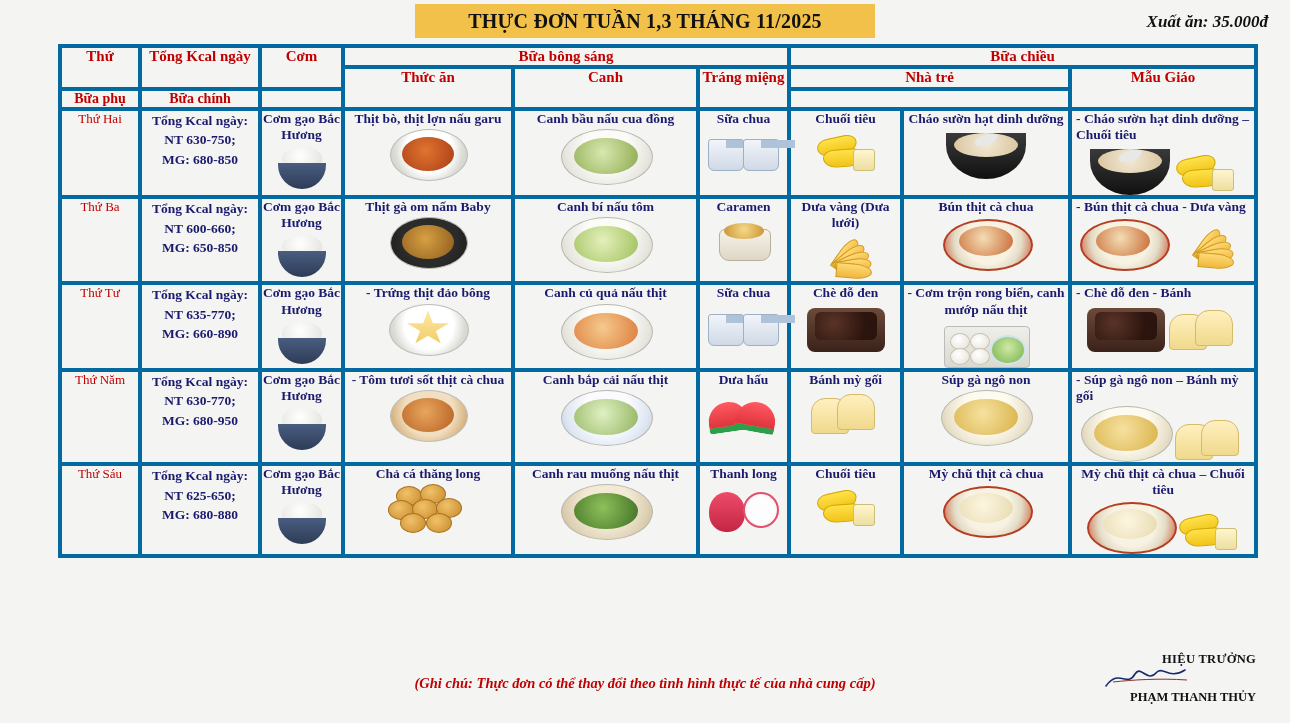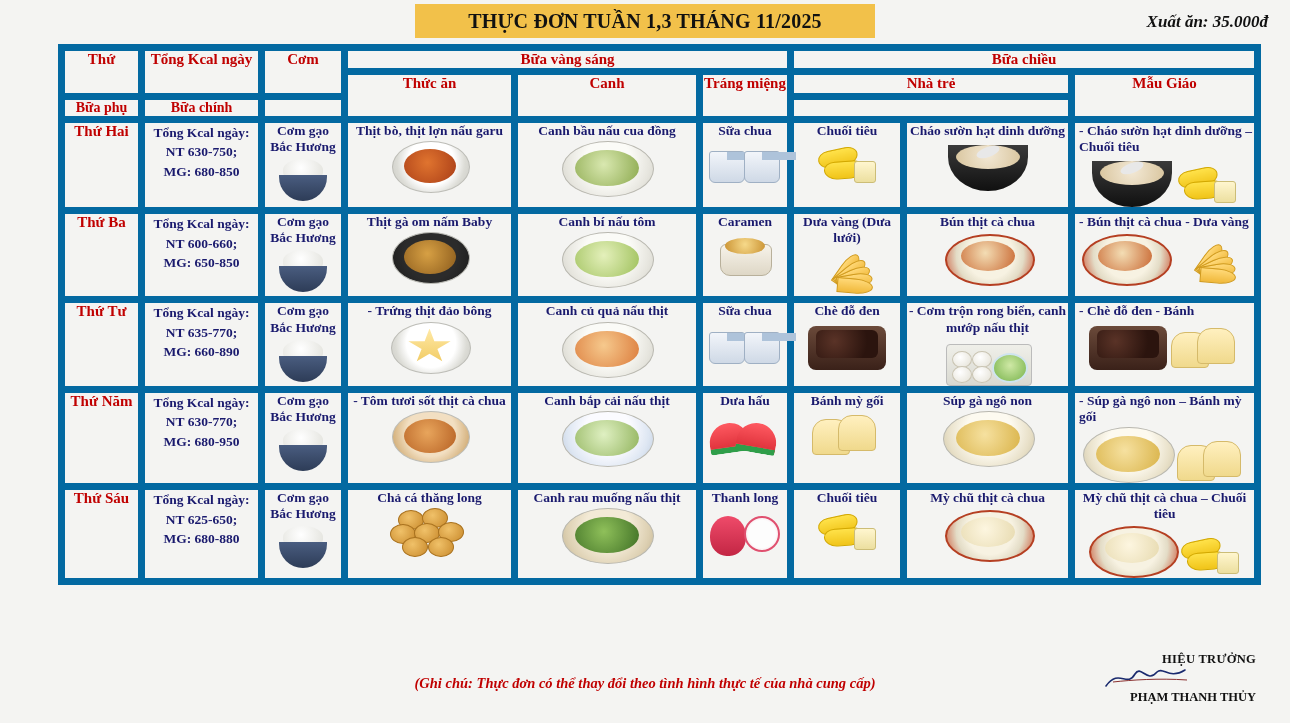--- a/index.html
+++ b/index.html
@@ -56,41 +56,41 @@
   
   table.menu {
     position: absolute;
     left: 58px;
     top: 44px;
     width: 1196px;
     border-collapse: collapse;
     table-layout: fixed;
   }
   table.menu td, table.menu th {
-    border: 7px solid #0369a1;
+    border: 4px solid #0369a1;
     vertical-align: top;
     padding: 0;
   }
   .hcell {
     text-align: center;
     vertical-align: middle;
     font-weight: bold;
     color: #c00000;
     font-size: 15px;
     padding: 5px 3px;
     line-height: 1.15;
   }
   .hcell.small { font-size: 14px; margin-left: 32px; }
 
   .day-cell {
     text-align: center;
     vertical-align: middle;
-    font-weight: bold;
+    font-weight: normal;
     color: #c00000;
-    font-size: 15px;
+    font-size: 13px;
   }
   .kcal-cell {
     text-align: center;
     vertical-align: middle;
     color: #1a1a6e;
     font-size: 13.5px;
     font-weight: bold;
     line-height: 1.45;
     padding: 2px 3px;
   }
@@ -425,21 +425,21 @@
       <col style="width:91px">
       <col style="width:113px">
       <col style="width:168px">
       <col style="width:186px">
     </colgroup>
     <thead>
       <tr>
         <th class="hcell" rowspan="2">Thứ</th>
         <th class="hcell" rowspan="2">Tổng Kcal ngày</th>
         <th class="hcell" rowspan="2">Cơm</th>
-        <th class="hcell" colspan="3">Bữa vàng sáng</th>
+        <th class="hcell" colspan="3">Bữa bông sáng</th>
         <th class="hcell" colspan="3">Bữa chiều</th>
       </tr>
       <tr>
         <th class="hcell" rowspan="2">Thức ăn</th>
         <th class="hcell" rowspan="2">Canh</th>
         <th class="hcell" rowspan="2">Tráng miệng</th>
         <th class="hcell" colspan="2">Nhà trẻ</th>
         <th class="hcell" rowspan="2">Mẫu Giáo</th>
       </tr>
       <tr>

